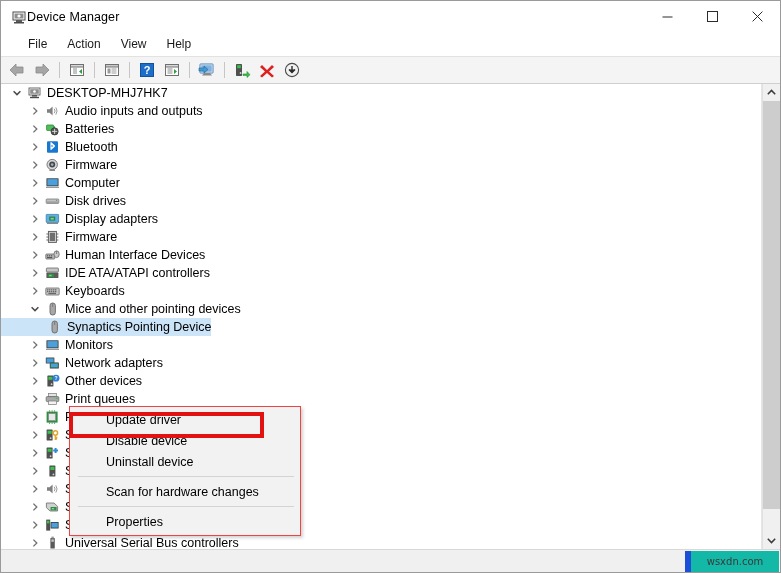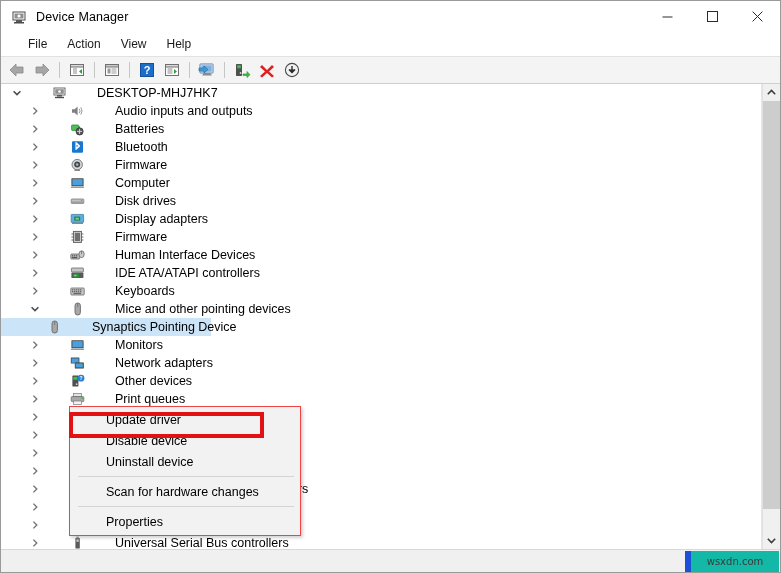--- a/index.html
+++ b/index.html
@@ -39,21 +39,20 @@
     align-items: center;
     position: relative;
   }
   #title-icon {
     width: 16px; height: 16px;
     margin-left: 10px;
     position: relative;
     flex: 0 0 auto;
   }
   #title-text {
-    margin-left: 9px;
     font-size: 12.5px;
     color: #000000;
     letter-spacing: 0.1px;
   }
   .winbtn {
     width: 45px;
     height: 31px;
     display: flex;
     align-items: center;
     justify-content: center;
@@ -120,21 +119,20 @@
     overflow: hidden;
   }
 
   
   .row {
     height: 18px;
     display: flex;
     align-items: center;
     white-space: nowrap;
     position: relative;
-    gap: 25px;
   }
   .twisty {
     width: 16px; height: 18px;
     display: flex; align-items: center; justify-content: center;
     flex: 0 0 auto;
     color: #6f6f6f;
   }
   .twisty svg { display:block; }
   .ticon {
     width: 18px; height: 16px;

